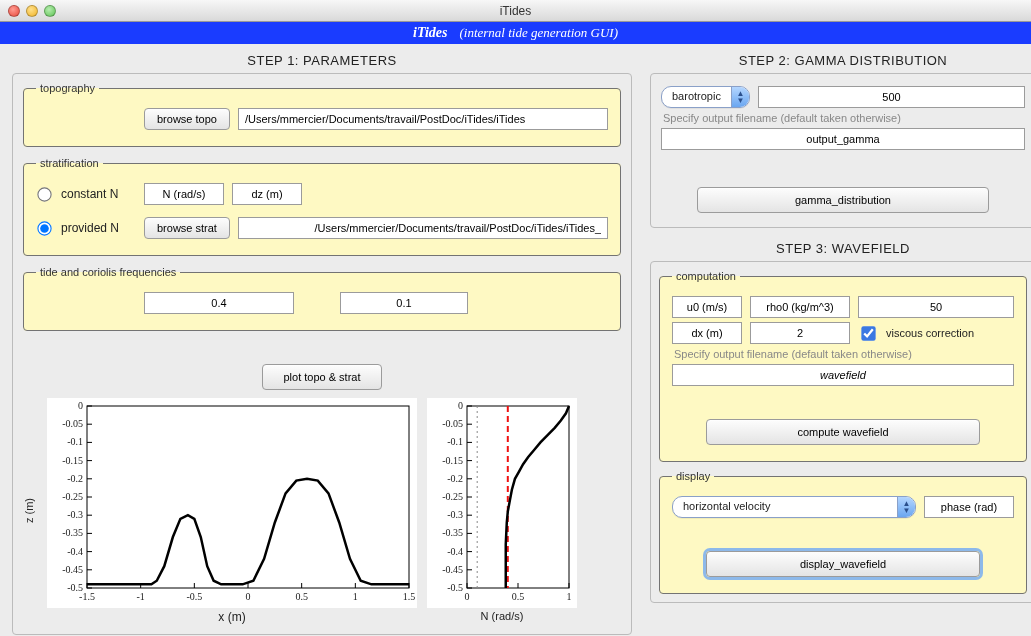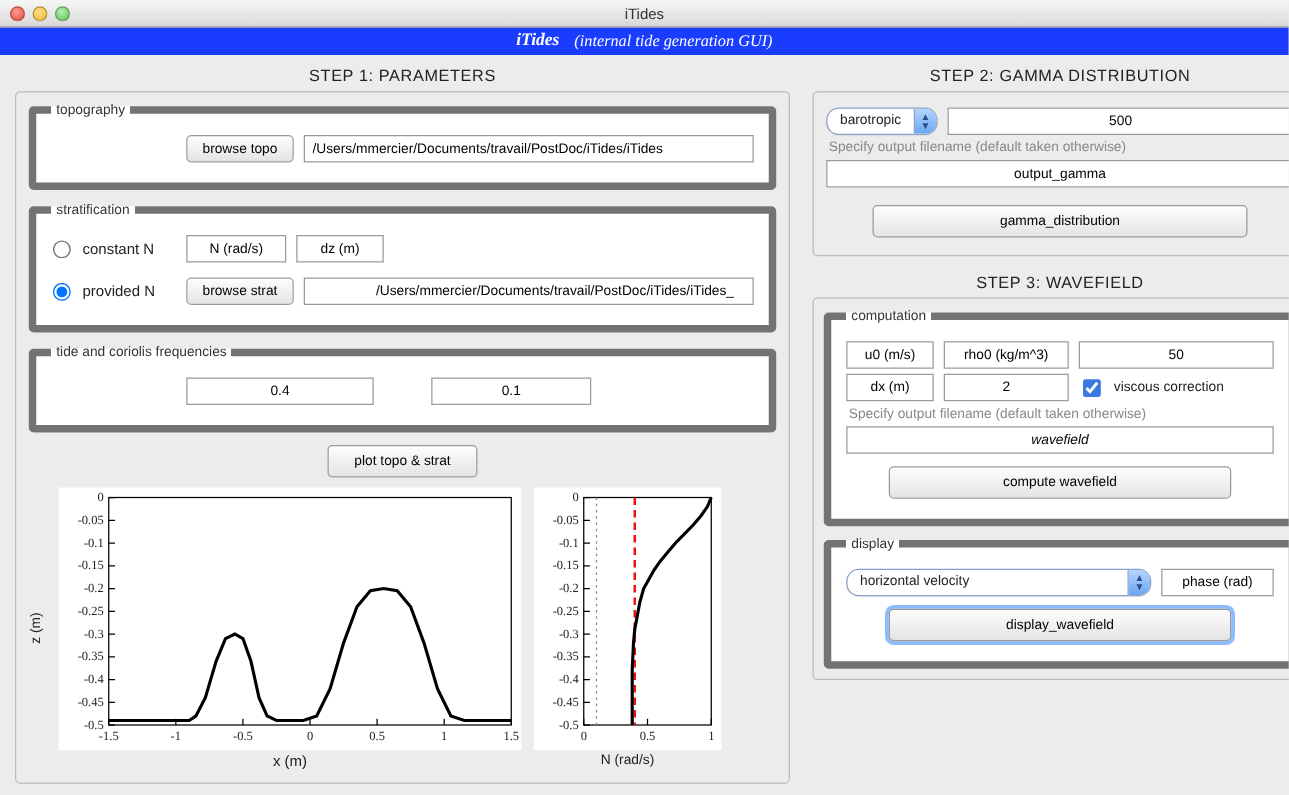--- a/index.html
+++ b/index.html
@@ -37,39 +37,39 @@
   .banner .sub { font-weight: 400; margin-left: 12px; font-size:13px;}
   .content { padding: 10px 12px 12px 12px; display:flex; gap:18px; height: calc(636px - 44px); }
   .col1 { flex: 0 0 620px; }
   .col2 { flex: 1; display:flex; flex-direction:column; gap:14px; }
 
   h2.step { font: 13px/1 "Lucida Grande", sans-serif; font-weight:400; text-align:center; margin:0 0 6px 0; letter-spacing:0.5px; }
 
   .panel { background:#ececec; border:1px solid #bbb; border-radius:4px; padding:8px 10px 10px 10px; }
 
   fieldset.group {
-    border: 6px solid #737373;
+    border: 1px solid #737373;
     border-radius: 4px;
     margin: 0 0 10px 0;
     padding: 10px 12px 12px 12px;
-    background: #ffffff;
+    background: #fef9c3;
   }
   fieldset.group > legend { padding: 0 4px; font-size:11px; color:#333; }
 
   .row { display:flex; align-items:center; gap:8px; margin: 4px 0; }
   .btn {
     background: linear-gradient(#fdfdfd,#e4e4e4);
     border: 1px solid #9b9b9b;
     border-radius: 4px;
     padding: 4px 12px;
     font-size: 11px;
     cursor: pointer;
     box-shadow: 0 1px 0 rgba(255,255,255,.6) inset;
   }
-  .btn.wide { padding:6px 20px; }
+  .btn.wide { padding:6px 20px;margin-top:23px; }
   .btn.focus { box-shadow: 0 0 0 3px rgba(80,150,255,.65); }
   .txt {
     background: #fff;
     border: 1px solid #9b9b9b;
     height: 22px;
     padding: 2px 6px;
     font-size: 11px;
     text-align: center;
   }
   input[type=radio] { transform: scale(1.1); margin:0 4px 0 2px; }
@@ -143,21 +143,21 @@
           </label>
           <input class="txt" style="width: 80px;" value="N (rad/s)">
           <input class="txt" style="width: 70px;" value="dz (m)">
         </div>
         <div class="row" style="margin-top:12px">
           <label class="radio" style="width:100px">
             <input type="radio" name="strat" checked="" style="">
             <span>provided N</span>
           </label>
           <button class="btn">browse strat</button>
-          <input class="txt" style="flex: 1 1 0%; text-align: center; padding-left: 48px;" value="/Users/mmercier/Documents/travail/PostDoc/iTides/iTides_">
+          <input class="txt" style="flex: 1 1 0%; text-align: right; padding-left: 48px;" value="/Users/mmercier/Documents/travail/PostDoc/iTides/iTides_">
         </div>
       </fieldset>
 
       <fieldset class="group">
         <legend>tide and coriolis frequencies</legend>
         <div class="row">
           <div style="width:100px"></div>
           <input class="txt" style="width: 150px;" value="0.4">
           <div style="width:30px"></div>
           <input class="txt" style="width: 128px;" value="0.1">

